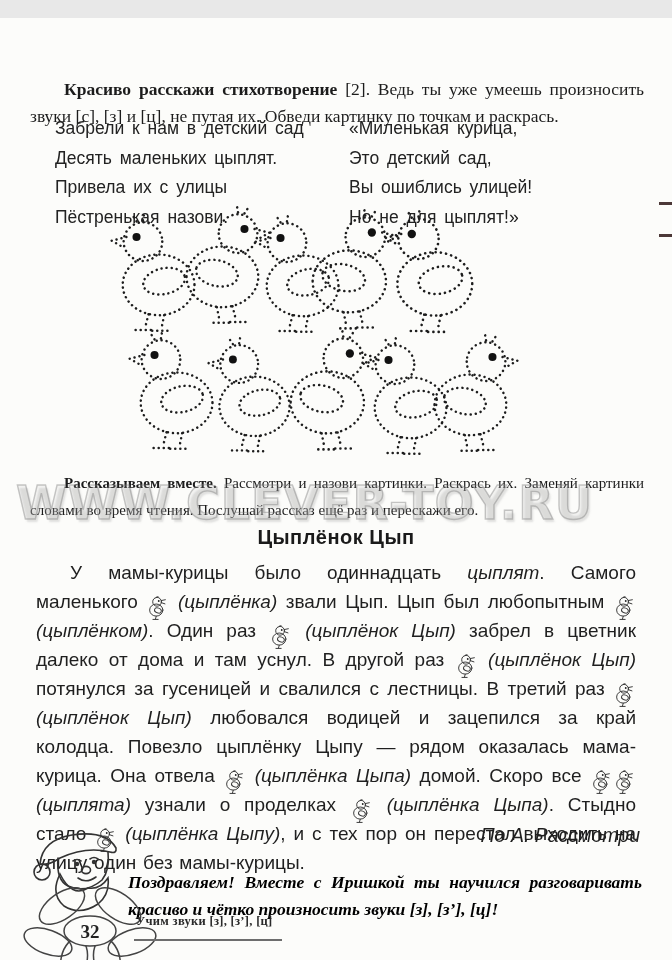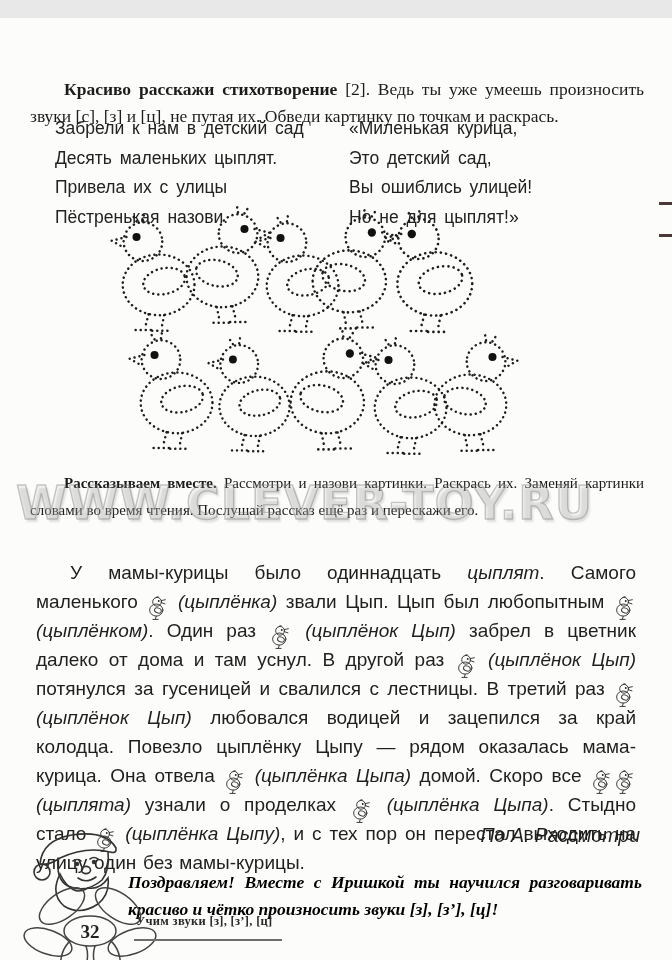--- a/index.html
+++ b/index.html
@@ -141,20 +141,21 @@
     <use href="#dchick" transform="translate(113,131) scale(0.90)"></use>
     <use href="#dchick" transform="translate(287,124) scale(-0.94,0.94)"></use>
     <use href="#dchick" transform="translate(268,131) scale(0.92)"></use>
     <use href="#dchick" transform="translate(429,128) scale(-0.92,0.92)"></use>
   </svg>
 
   <p class="together"><b>Рассказываем вместе.</b><span> Рассмотри и назови картинки. Раскрась их. Заменяй картинки словами во время чтения. Послушай рассказ ещё раз и перескажи его.</span></p>
 
   <div class="watermark">WWW.CLEVER-TOY.RU</div>
 
+  <h2 class="story-title">Цыплёнок Цып</h2>
   <p class="story"><span>У мамы-курицы было одиннадцать </span><span class="it">цыплят</span><span>. Самого маленького </span><svg class="chick" viewBox="0 0 22 29">
         <use href="#ichick"></use>
       </svg><span class="it"> (цыплёнка)</span><span> звали Цып. Цып был любопытным </span><svg class="chick" viewBox="0 0 22 29">
         <use href="#ichick"></use>
       </svg><span class="it"> (цыплёнком)</span><span>. Один раз </span><svg class="chick" viewBox="0 0 22 29">
         <use href="#ichick"></use>
       </svg><span class="it"> (цыплёнок Цып)</span><span> забрел в цветник далеко от дома и там уснул. В другой раз </span><svg class="chick" viewBox="0 0 22 29">
         <use href="#ichick"></use>
       </svg><span class="it"> (цыплёнок Цып)</span><span> потянулся за гусеницей и свалился с лестницы. В третий раз </span><svg class="chick" viewBox="0 0 22 29">
         <use href="#ichick"></use>

